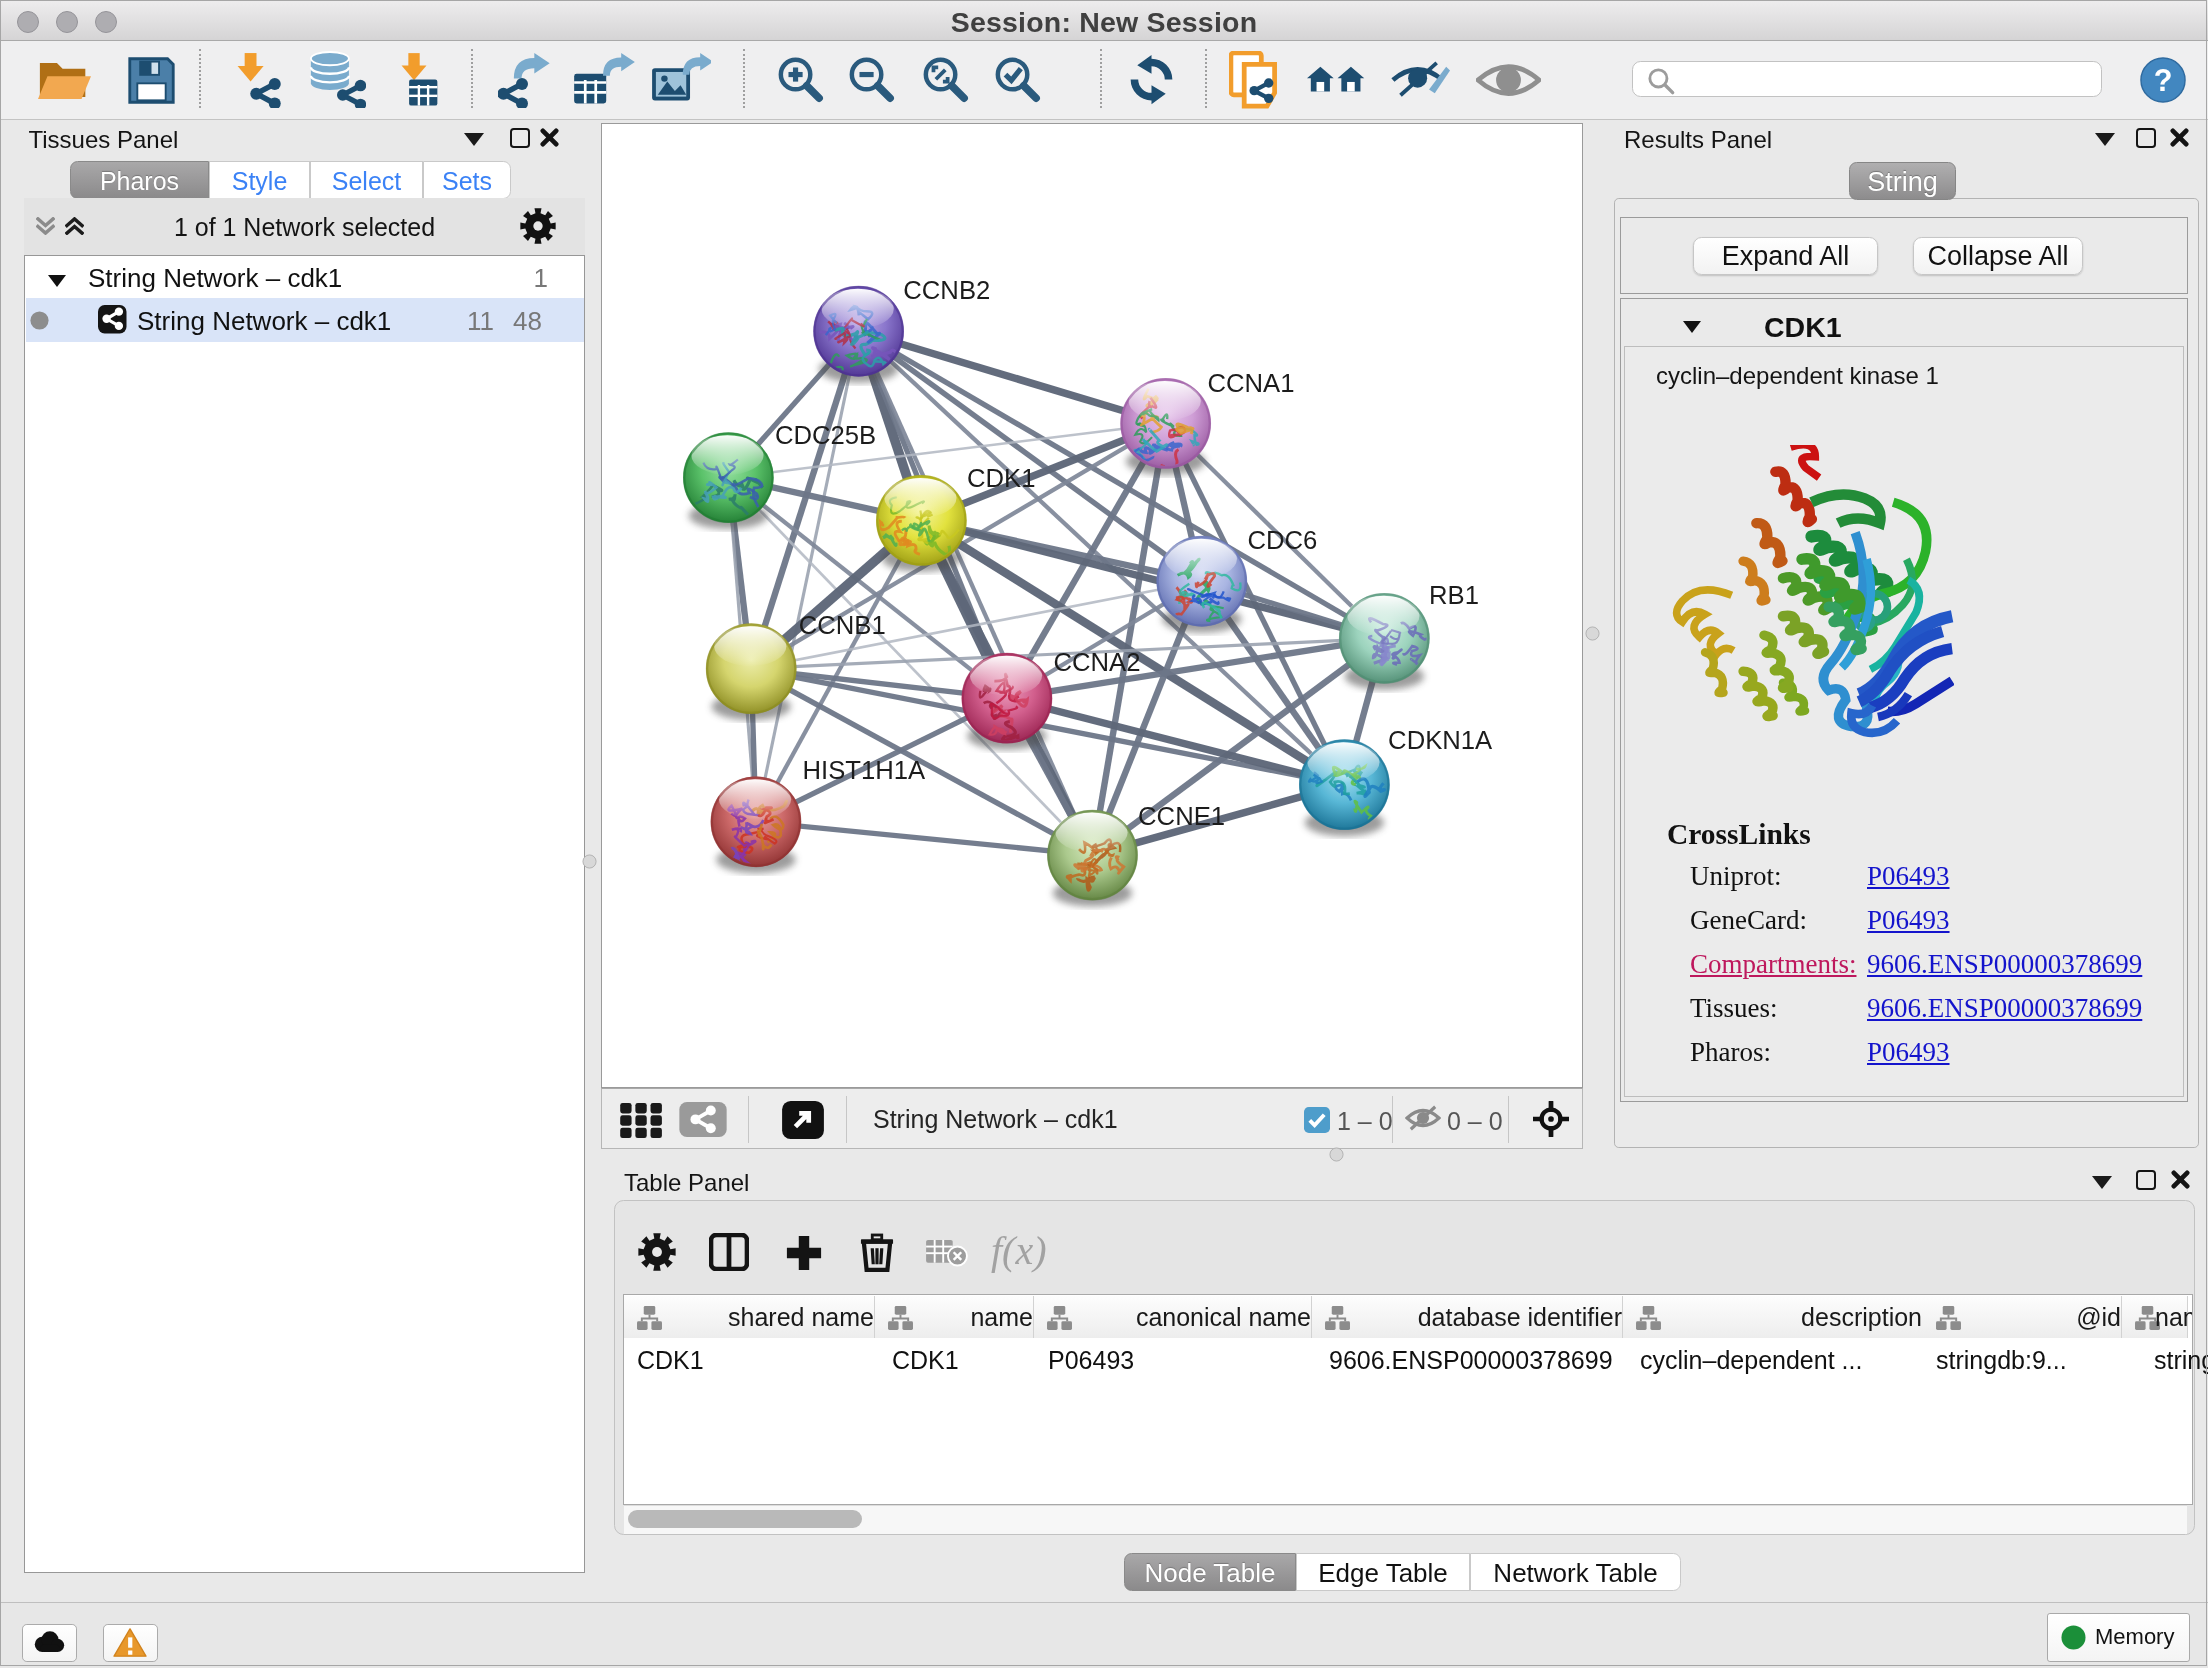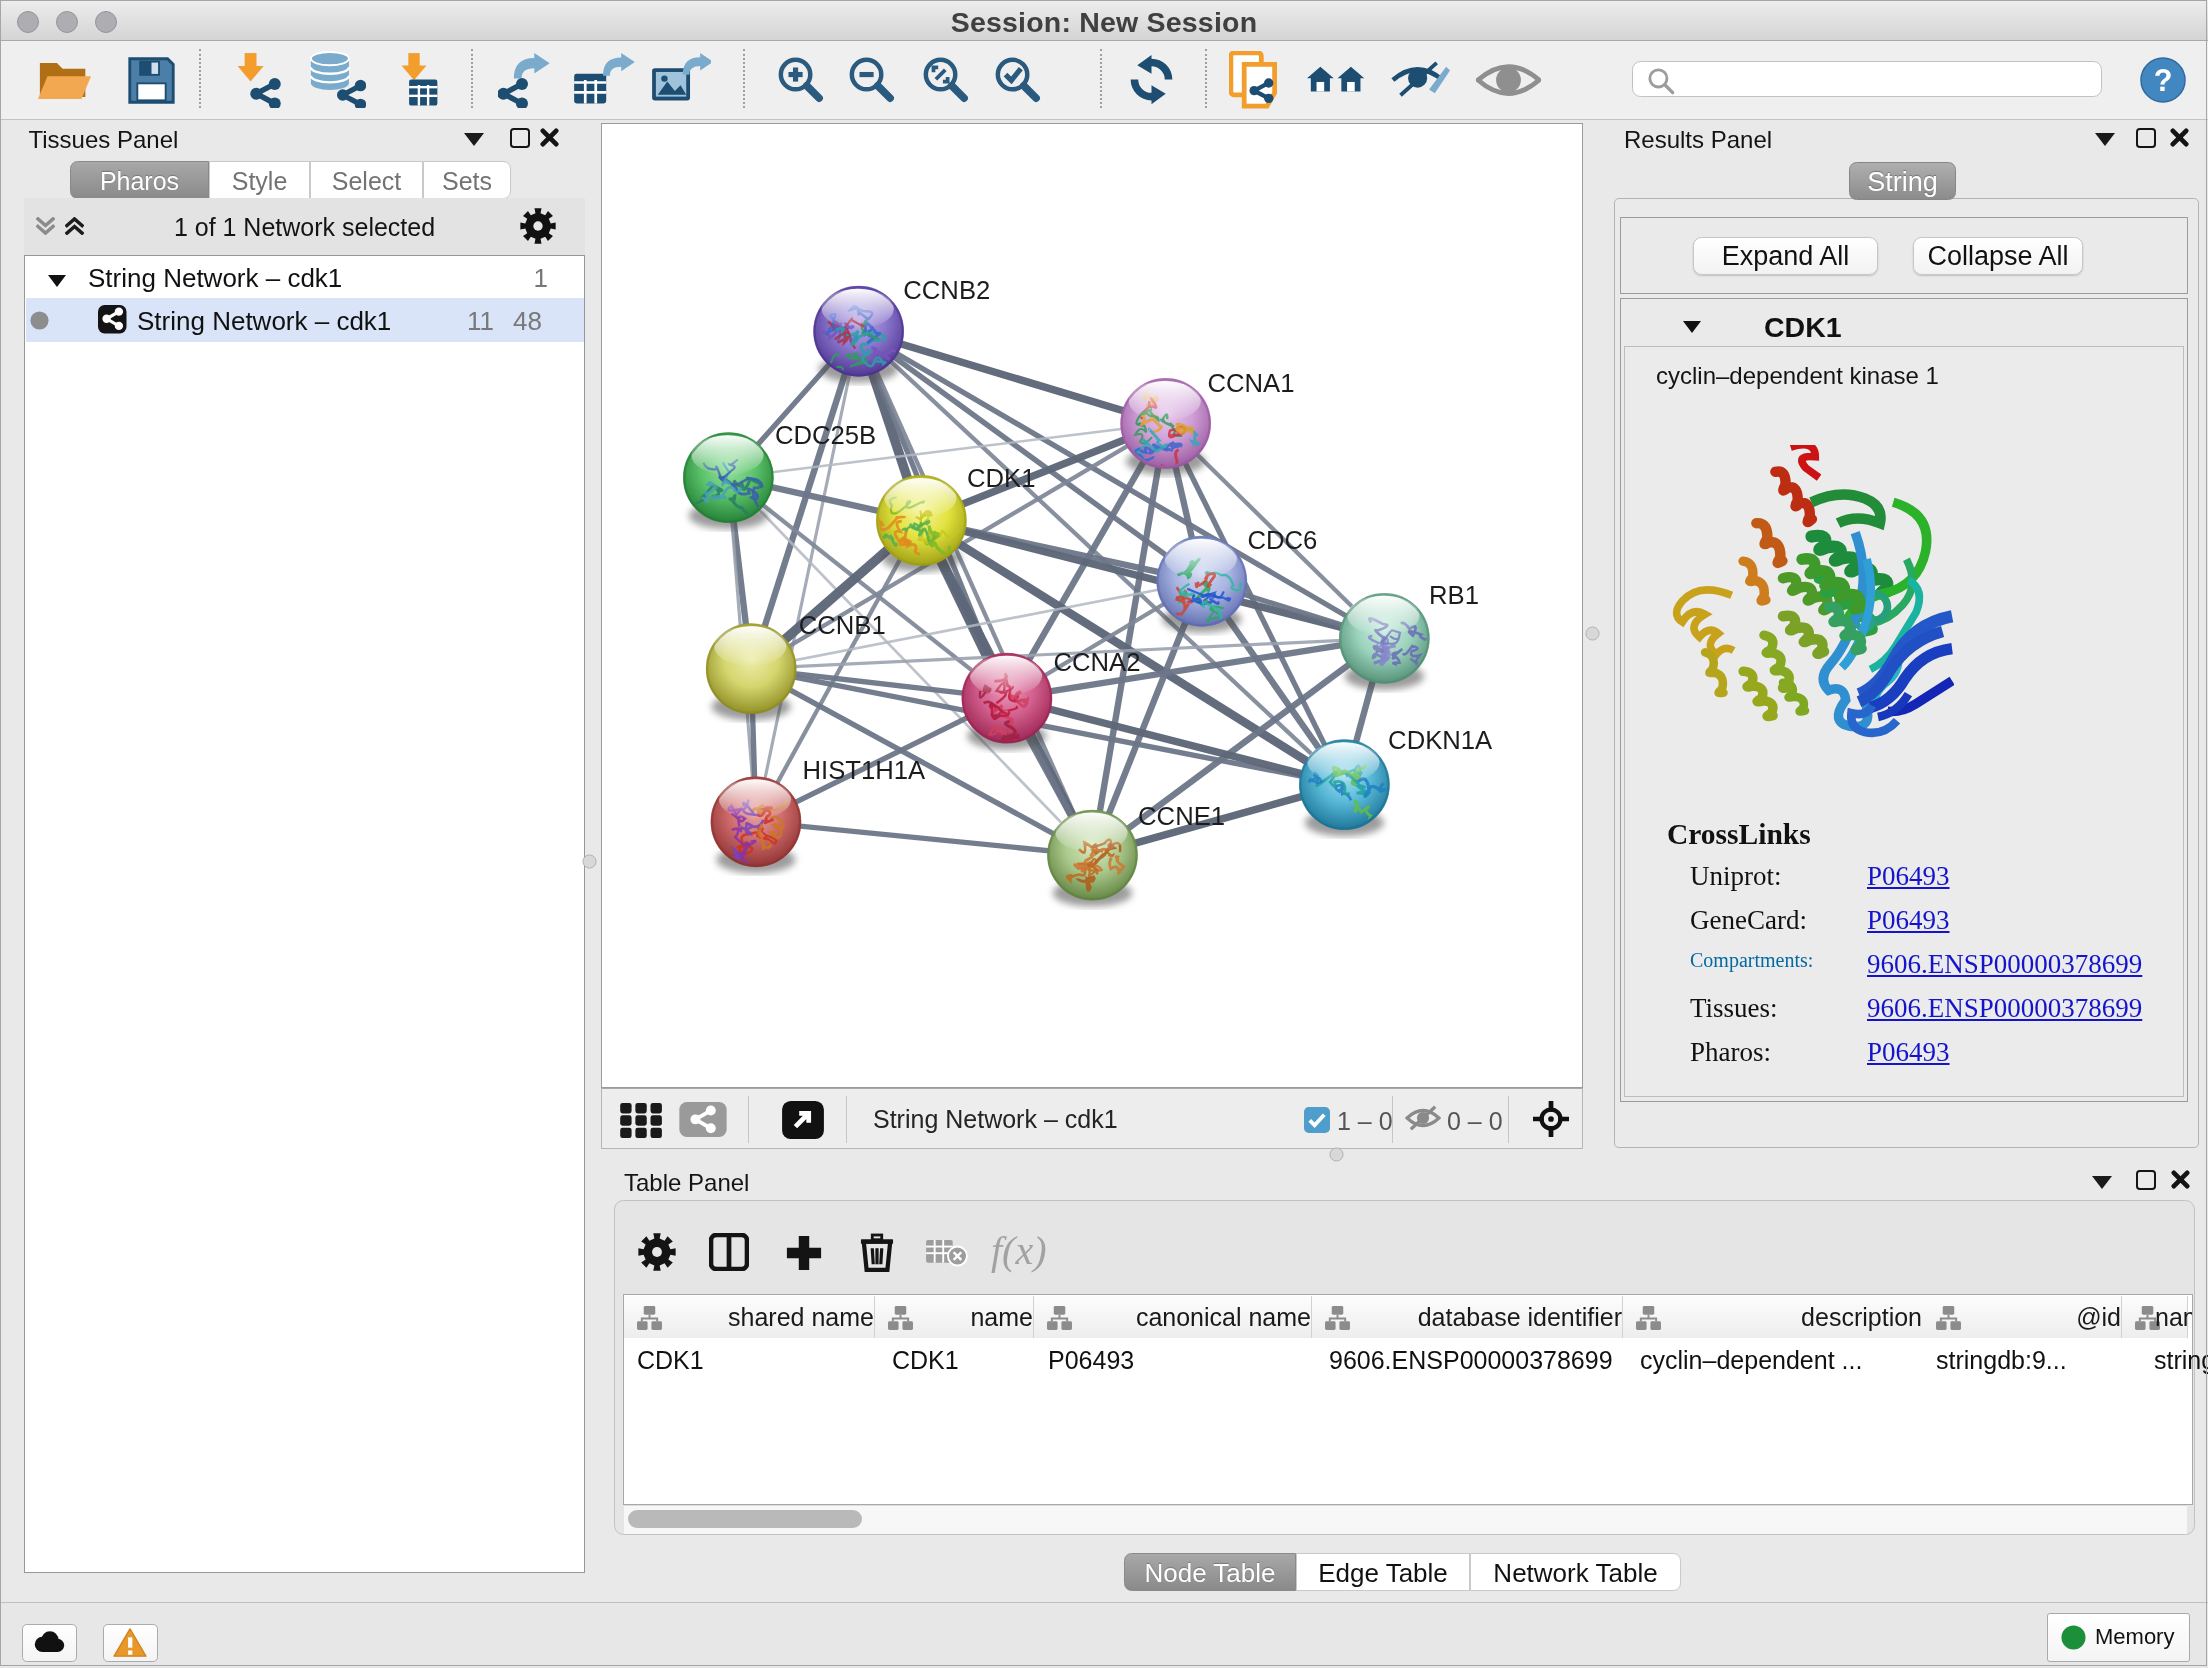--- a/index.html
+++ b/index.html
@@ -7,21 +7,21 @@
 .abs{position:absolute;}
 .titlebar{left:0;top:0;width:2208px;height:41px;background:linear-gradient(#eeedee,#d5d4d5);border-bottom:1px solid #a9a9a9;}
 .tl{border-radius:50%;width:22px;height:22px;background:#aeadb1;border:1px solid #959499;top:10.5px;}
 .title{width:2208px;text-align:center;top:5.7px;font-size:28.5px;font-weight:bold;color:#404040;letter-spacing:0.2px;}
 .toolbar{left:0;top:41px;width:2208px;height:79px;background:#efeff0;border-bottom:1px solid #c3c3c3;}
 .tsep{top:49px;height:59px;width:0;border-left:2.9px dotted #9f9f9f;}
 .searchbox{left:1632px;top:61px;width:470px;height:36px;background:#fff;border:1.9px solid #c2c2c2;border-radius:8.6px;}
 .ico{position:absolute;}
 
 .paneltitle{font-size:24px;color:#141414;}
-.tab{position:absolute;top:0;height:38px;line-height:38px;text-align:center;font-size:25px;color:#737373;background:#fff;border:1px solid #c9c9c9;}
+.tab{position:absolute;top:0;height:38px;line-height:38px;text-align:center;font-size:25px;color:#3b82f6;background:#fff;border:1px solid #c9c9c9;}
 .tabsel{background:linear-gradient(#a9a8a9,#8b8a8b);color:#fff;text-shadow:0 -1px 1px rgba(0,0,0,.25);border-color:#8a8a8a;}
 .cp-band{left:24px;top:198px;width:561px;height:57px;background:#e7e7e7;}
 .cp-tree{left:24px;top:255px;width:561px;height:1318px;background:#fff;border:1px solid #979797;}
 .trirt{width:0;height:0;border-left:10.5px solid transparent;border-right:10.5px solid transparent;border-top:13.3px solid #1a1a1a;}
 .sq{border:2.9px solid #141414;border-radius:3.8px;background:transparent;}
 .rowsel{position:absolute;left:1px;top:42px;width:558px;height:44px;background:#d9e4f8;}
 .treetext{font-size:26px;color:#111;}
 .graynum{font-size:26px;color:#787878;}
 
 .rp-box{border:1.9px solid #9b9b9b;background:#eaeaea;}
@@ -724,21 +724,21 @@
     <path d="M252,262 q-12,20 -32,24" fill="none" stroke="#1838bc" stroke-width="9"></path>
     <g transform="rotate(12 168 170)">
       <path d="M168,170 q14,-3 12,10 q-8,8 2.4,2 q14,-3 12,10 q-8,8 2.4,2 q14,-3 12,10 q-8,8 2.4,2" fill="none" stroke="#35a060" stroke-width="11" stroke-linecap="round"></path>
     </g>
   </svg>
 <div class="abs serif" style="left:1667px;top:818px;font-size:29.5px;font-weight:bold;color:#111;">CrossLinks</div>
 <div class="abs serif" style="left:1690px;top:861px;font-size:27px;color:#111;">Uniprot:</div>
 <div class="abs serif" style="left:1867px;top:861px;font-size:27px;"><a class="xlink">P06493</a></div>
 <div class="abs serif" style="left:1690px;top:905px;font-size:27px;color:#111;">GeneCard:</div>
 <div class="abs serif" style="left:1867px;top:905px;font-size:27px;"><a class="xlink">P06493</a></div>
-<div class="abs serif" style="left:1690px;top:949px;font-size:20px;color:#0369a1;">Compartments:</div>
+<div class="abs serif" style="left:1690px;top:949px;font-size:27px;color:#be185d;text-decoration:underline;">Compartments:</div>
 <div class="abs serif" style="left:1867px;top:949px;font-size:27px;"><a class="xlink">9606.ENSP00000378699</a></div>
 <div class="abs serif" style="left:1690px;top:993px;font-size:27px;color:#111;">Tissues:</div>
 <div class="abs serif" style="left:1867px;top:993px;font-size:27px;"><a class="xlink">9606.ENSP00000378699</a></div>
 <div class="abs serif" style="left:1690px;top:1037px;font-size:27px;color:#111;">Pharos:</div>
 <div class="abs serif" style="left:1867px;top:1037px;font-size:27px;"><a class="xlink">P06493</a></div>
 <div class="abs paneltitle" style="left:624px;top:1169px;">Table Panel</div>
 <div class="abs trirt" style="left:2092px;top:1176px;border-left-width:10.5px;border-right-width:10.5px;border-top-width:13.3px;border-top-color:#1a1a1a;"></div>
 <div class="abs sq" style="left:2136px;top:1170px;width:20px;height:20px;"></div>
 <svg class="ico" style="left:2171px;top:1170px;" width="19" height="19" viewBox="0 0 20 20">
     <path d="M3,3 L17,17 M17,3 L3,17" stroke="#141414" stroke-width="5" stroke-linecap="round"></path>

